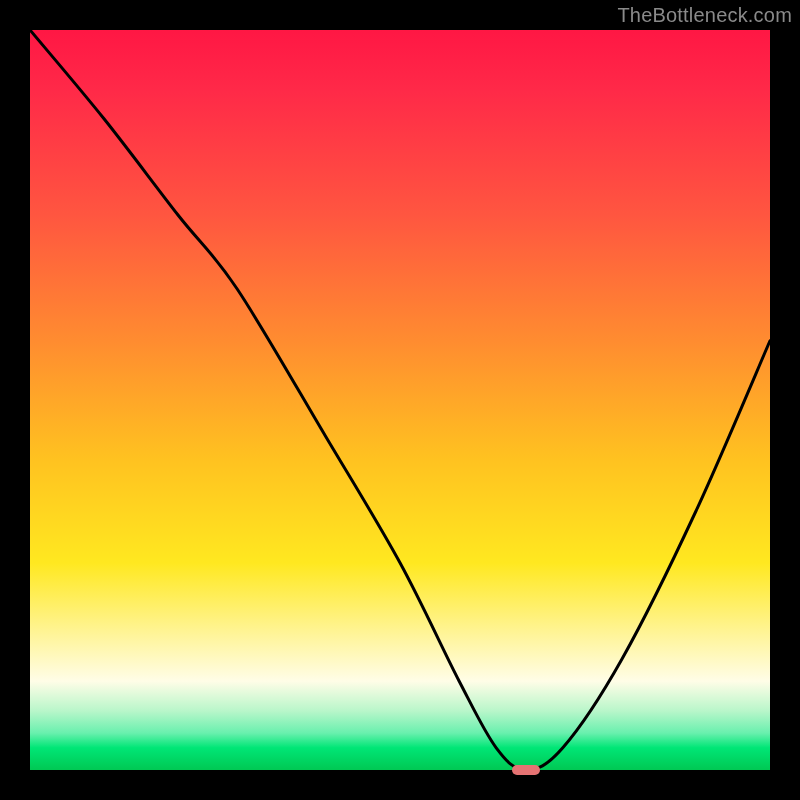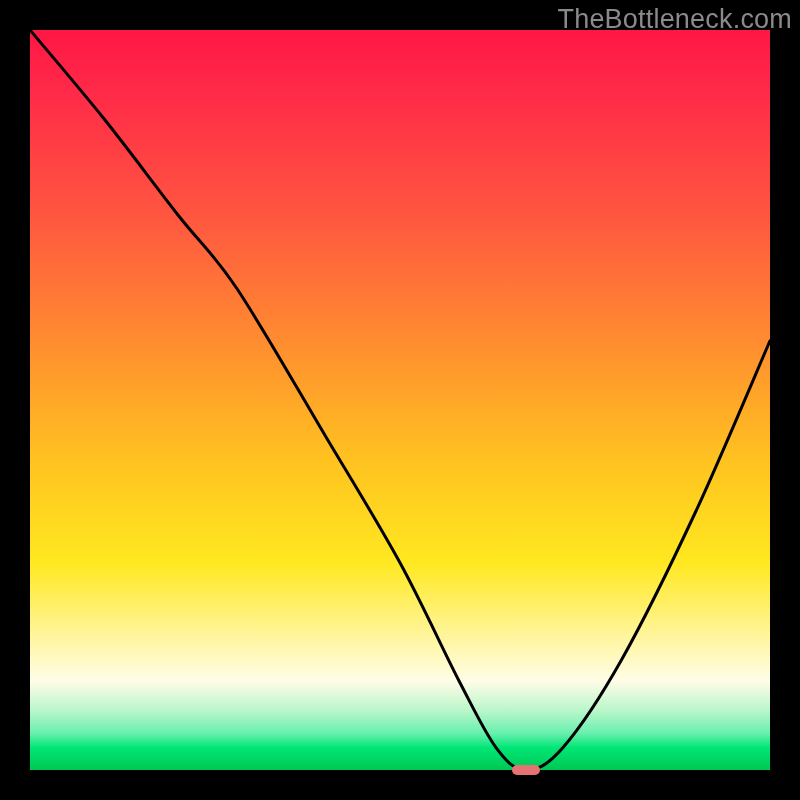--- a/index.html
+++ b/index.html
@@ -54,21 +54,21 @@
     border-radius: 5px;
     background: #e57373; 
     transform: translate(-50%, -50%);
   }
   .watermark {
     position: absolute;
     top: 4px;
     right: 8px;
     color: #8a8a8a;
     font-family: Arial, Helvetica, sans-serif;
-    font-size: 27px;
+    font-size: 20px;
     font-weight: 500;
     letter-spacing: 0.2px;
     user-select: none;
   }
 </style>
 </head>
 <body>
 
 <div class="container">
 

